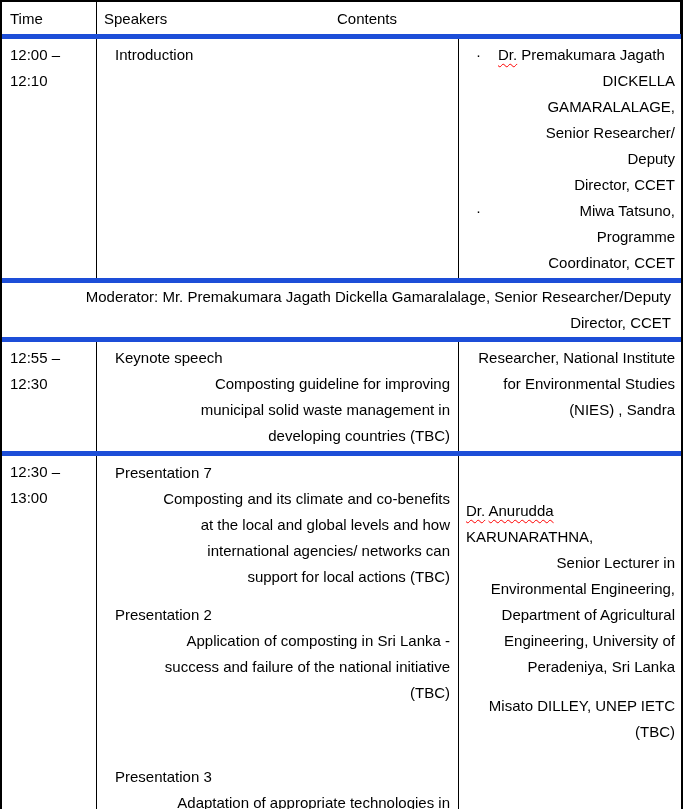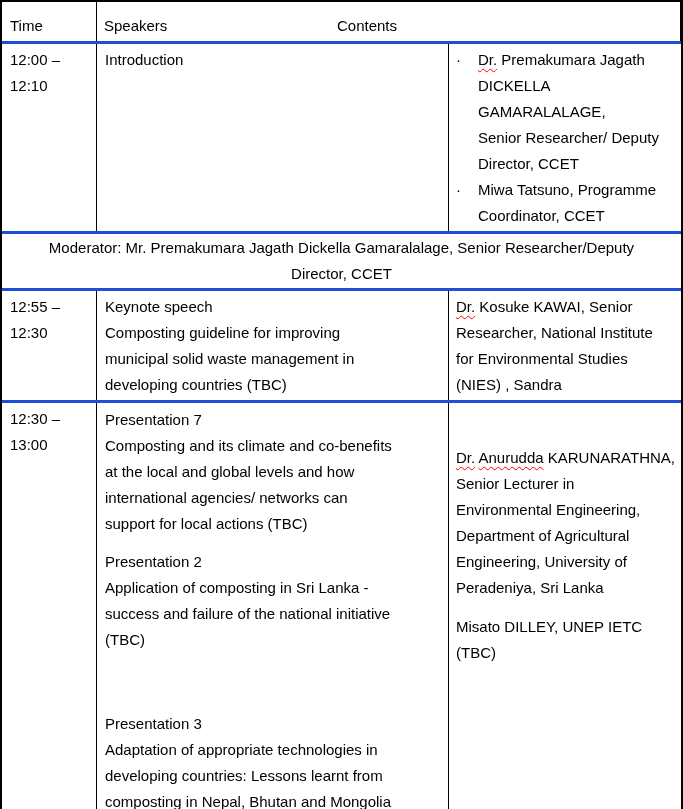--- a/index.html
+++ b/index.html
@@ -2,33 +2,33 @@
 <html><head>
 <meta charset="utf-8">
 <style>
   html,body{margin:0;padding:0;background:#ffffff;}
   body{font-family:"Liberation Sans","DejaVu Sans",sans-serif;color:#000;}
   .doc-table{
     width:683px;box-sizing:border-box;border:2px solid #000;background:#fff;
     font-size:15px;line-height:26px;
   }
   .row{display:flex;align-items:stretch;}
-  .row + .row{border-top:3px solid #1d4ed8;}
+  .row + .row{border-top:5px solid #1d4ed8;gap:10px;}
   .cell{box-sizing:border-box;}
   .cell-time{flex:0 0 95px;border-right:1px solid #000;padding:3px 6px 2px 8px;}
   .cell-contents{flex:0 0 352px;border-right:1px solid #000;padding:3px 8px 2px 8px;}
   .cell-speakers{flex:1 1 auto;padding:3px 6px 2px 7px;}
-  .header-row .cell{padding-top:11px;padding-bottom:2px;}
+  .header-row .cell{padding-top:4px;padding-bottom:2px;}
   .merged-cell{flex:1 1 auto;padding:1px 10px;text-align:center;}
   .right-area{flex:1 1 auto;display:flex;flex-direction:column;}
   .intro-line{padding:5px 8px 0 8px;}
   .sub-row{display:flex;flex:1 1 auto;}
   .sub-contents{box-sizing:border-box;flex:0 0 352px;border-right:1px solid #000;padding:4px 8px 2px 8px;}
   .sub-speakers{box-sizing:border-box;flex:1 1 auto;padding:4px 6px 2px 7px;}
-  .lines{white-space:pre-line;}
+  .lines{white-space:pre-line;text-align:right;}
   .session-title{text-underline-offset:3px;text-decoration-thickness:1px;}
   .sq{
     text-decoration-line:underline;text-decoration-style:wavy;
     text-decoration-color:#ff0000;text-decoration-thickness:1px;
     text-underline-offset:3px;
   }
   .speaker-item{display:flex;}
   .bullet{flex:0 0 22px;}
   .speaker-text{flex:1 1 auto;}
   .gap-p1p2{height:12px;}
@@ -91,21 +91,20 @@
     </div>
     <div class="cell cell-contents">
       <div>
         <span class="session-title">Keynote speech</span>
       </div>
       <div class="lines">Composting guideline for improving
 municipal solid waste management in
 developing countries (TBC)</div>
     </div>
     <div class="cell cell-speakers">
-      <div><span class="sq">Dr.</span> <span>Kosuke KAWAI, Senior</span></div>
       <div class="lines">Researcher, National Institute
 for Environmental Studies
 (NIES) , Sandra</div>
     </div>
   </div>
 
   <div class="row">
     <div class="cell cell-time">
       <span>12:30 – 13:00</span>
     </div>

